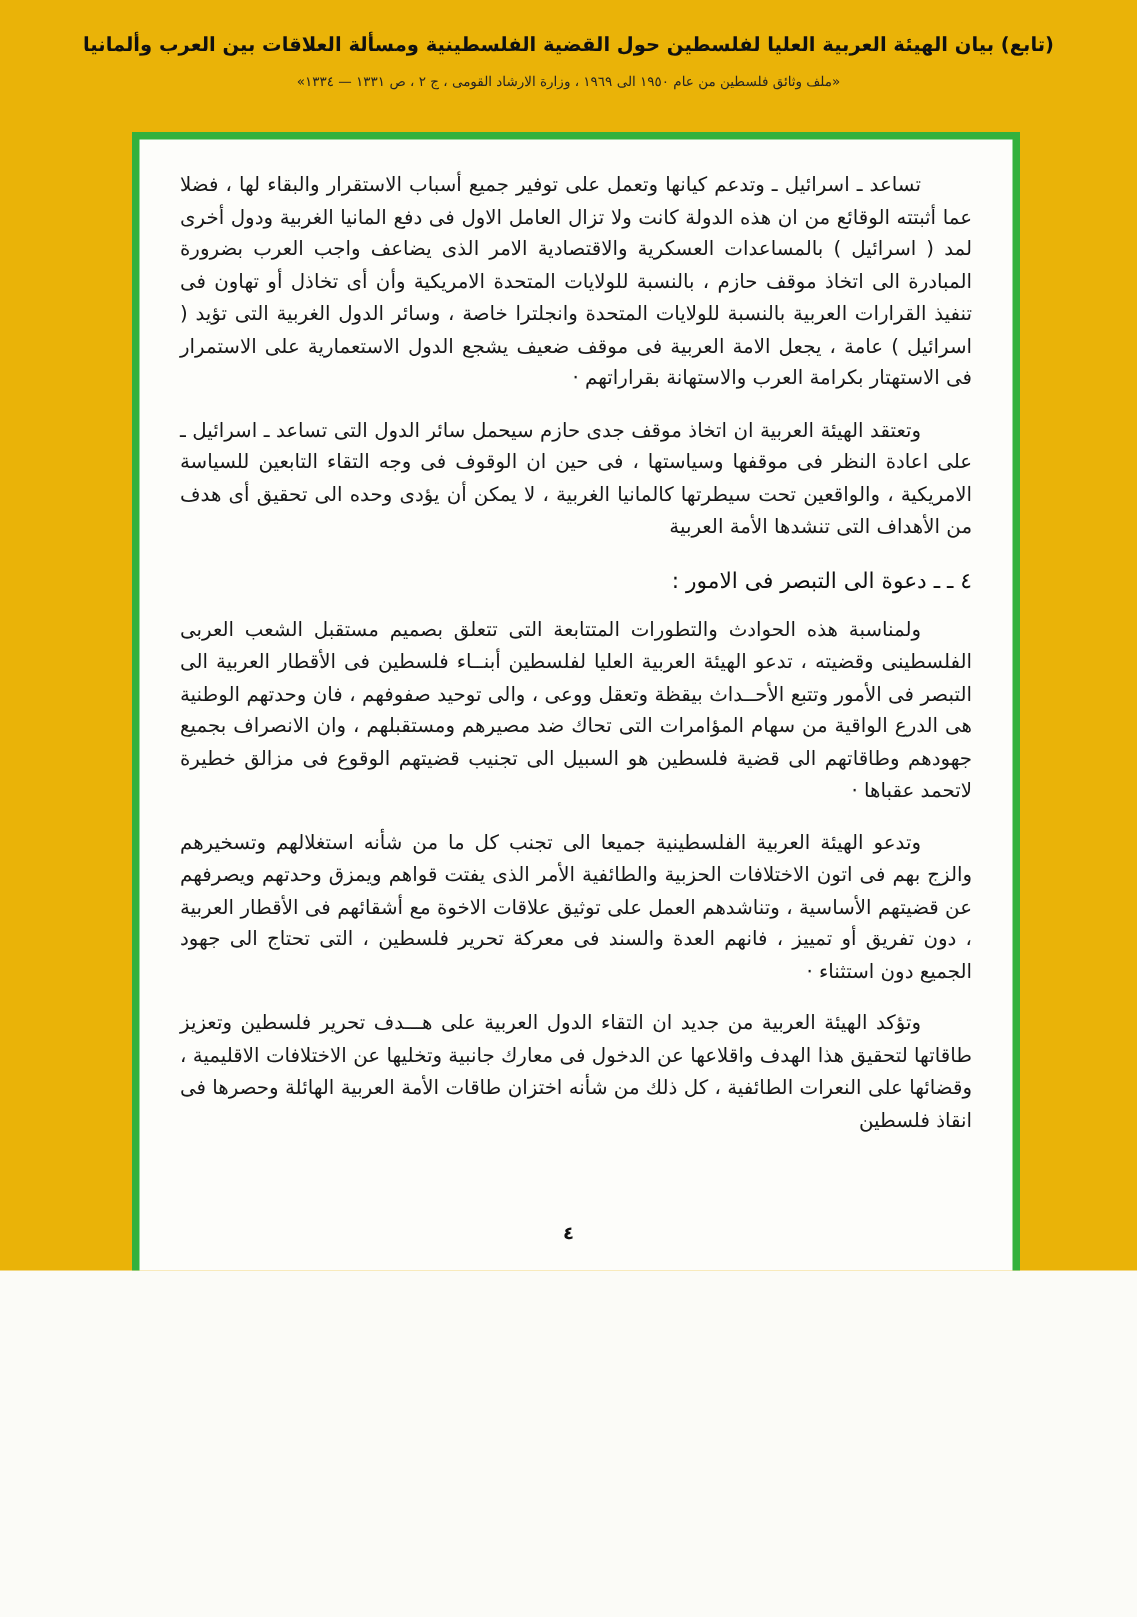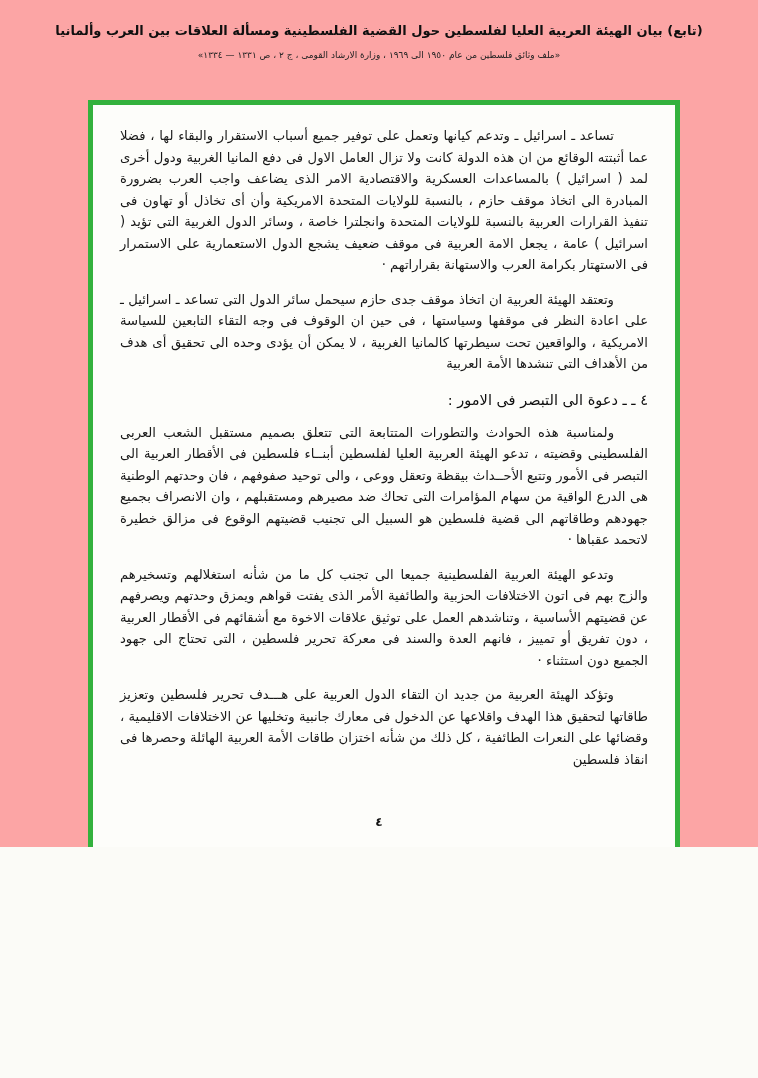--- a/index.html
+++ b/index.html
@@ -10,21 +10,21 @@
     background: #fbfbf7;
     font-family: "DejaVu Sans", sans-serif;
     color: #1b1b1b;
     direction: rtl;
   }
   .page {
     position: relative;
     width: 758px;
     height: 847px;
     overflow: hidden;
-    background: #fca5a5;
+    background: #eab308;
   }
   .doc-header {
     position: absolute;
     top: 22px;
     left: 18px;
     right: 18px;
     text-align: center;
   }
   .doc-title {
     font-size: 13px;
@@ -34,21 +34,21 @@
   }
   .doc-source {
     font-size: 9px;
     font-weight: normal;
     margin-top: 9px;
     color: #232323;
     letter-spacing: 0.2px;
   }
   .frame {
     position: absolute;
-    top: 100px;
+    top: 88px;
     right: 78px;
     width: 592px;
     height: 881px;
     border: 5px solid #33b13d;
     background: #fdfdfa;
     padding: 20px 27px 20px 27px;
   }
   .para {
     margin: 0 0 13px 0;
     font-size: 13.2px;

